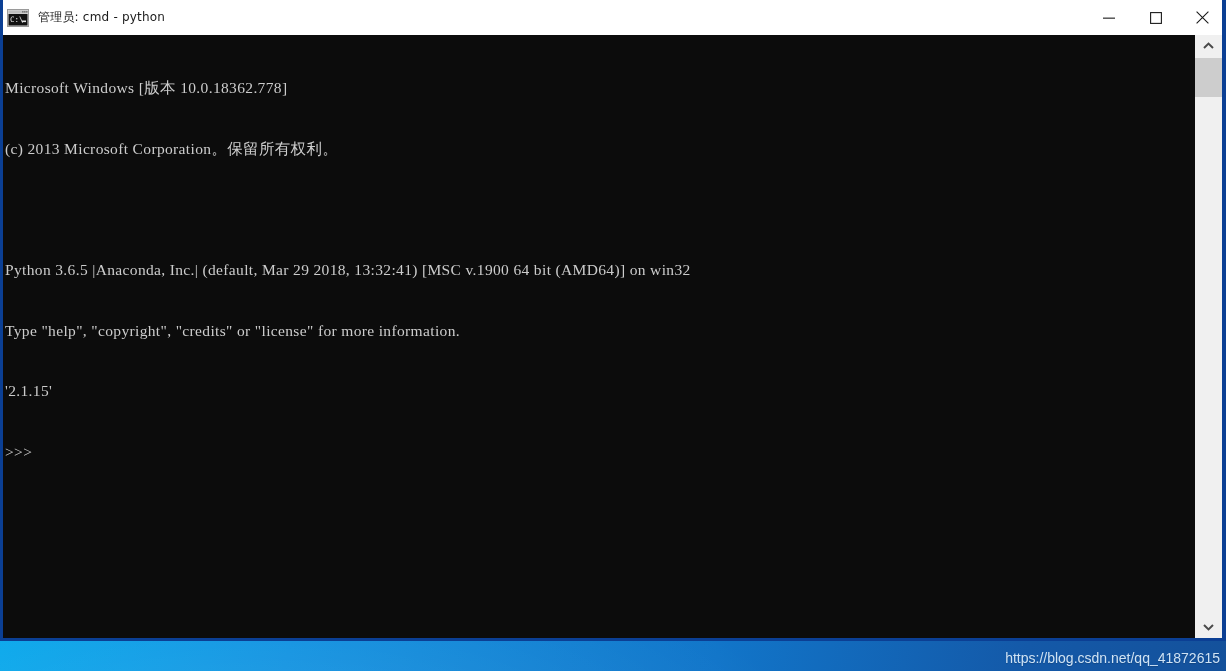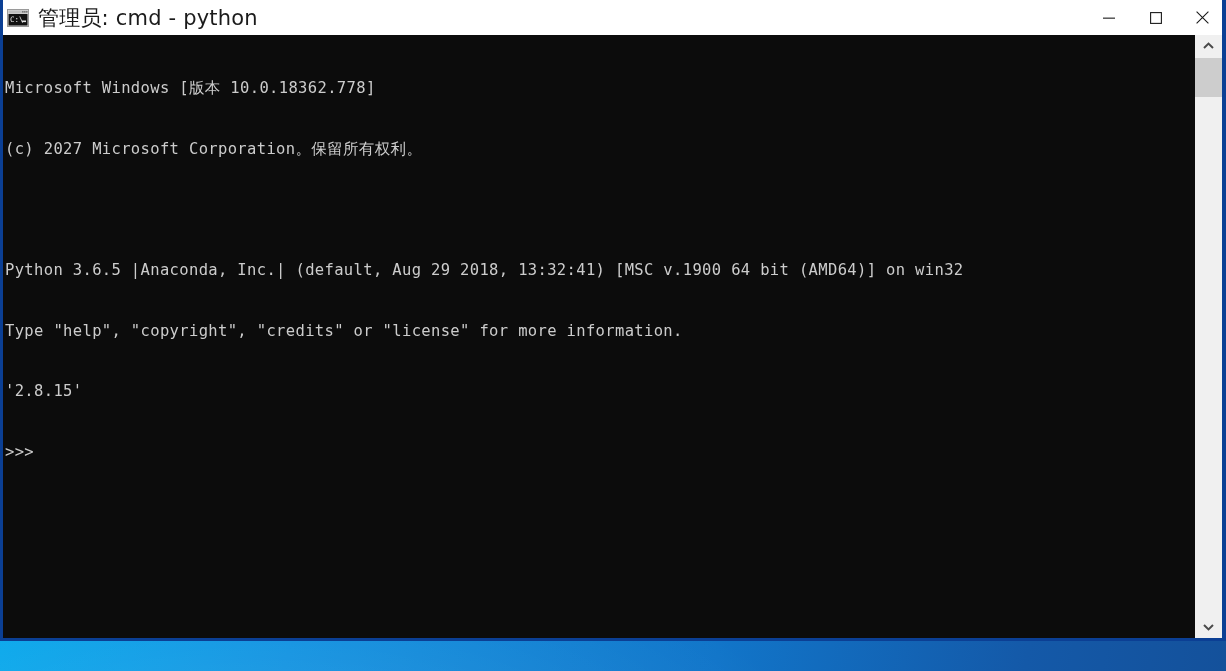--- a/index.html
+++ b/index.html
@@ -73,21 +73,21 @@
   }
   #title-icon {
     width: 22px;
     height: 18px;
     margin-left: 7px;
     margin-right: 9px;
     flex: none;
     position: relative;
   }
   #title-text {
-    font-size: 21px;
+    font-size: 12px;
     color: #1b1b1b;
     font-family: "DejaVu Sans", "Liberation Sans", sans-serif;
     white-space: nowrap;
     letter-spacing: 0.2px;
   }
   #win-controls {
     margin-left: auto;
     display: flex;
     height: 35px;
     align-items: stretch;
@@ -111,21 +111,21 @@
     color: #cccccc;
     font-family: "DejaVu Sans Mono", "Liberation Mono", monospace;
     font-size: 15.5px;
     line-height: 20.2px;
     white-space: pre;
     overflow: hidden;
     padding: 3px 0 0 2px;
     box-sizing: border-box;
     letter-spacing: 0.35px;
   }
-  #console .line { height: 20.2px; }
+  #console .line { height: 20.2px; font-family: Liberation Serif, serif; }
 
   
   #scrollbar {
     position: absolute;
     right: 0;
     top: 35px;
     width: 27px;
     height: 603px;
     background: #f0f0f0;
     box-sizing: border-box;
@@ -191,37 +191,38 @@
         <div class="win-btn close">
           <svg width="13" height="13" viewBox="0 0 13 13" xmlns="http://www.w3.org/2000/svg">
             <path d="M0.6 0.6 L12.4 12.4 M12.4 0.6 L0.6 12.4" stroke="#1b1b1b" stroke-width="1.1" fill="none"></path>
           </svg>
         </div>
       </div>
     </div>
 
     <div id="console">
       <div class="line">Microsoft Windows [版本 10.0.18362.778]</div>
-      <div class="line">(c) 2027 Microsoft Corporation。保留所有权利。</div>
+      <div class="line">(c) 2013 Microsoft Corporation。保留所有权利。</div>
       <div class="line"></div>
-      <div class="line">Python 3.6.5 |Anaconda, Inc.| (default, Aug 29 2018, 13:32:41) [MSC v.1900 64 bit (AMD64)] on win32</div>
+      <div class="line">Python 3.6.5 |Anaconda, Inc.| (default, Mar 29 2018, 13:32:41) [MSC v.1900 64 bit (AMD64)] on win32</div>
       <div class="line">Type "help", "copyright", "credits" or "license" for more information.</div>
-      <div class="line">'2.8.15'</div>
+      <div class="line">'2.1.15'</div>
       <div class="line">&gt;&gt;&gt;</div>
     </div>
 
     <div id="scrollbar">
       <div id="sb-up">
         <svg class="sb-arrow" width="11" height="8" viewBox="0 0 11 8" xmlns="http://www.w3.org/2000/svg">
           <path d="M1 6 L5.5 1.6 L10 6" stroke="#4a4a4a" stroke-width="2" fill="none"></path>
         </svg>
       </div>
       <div id="sb-thumb"></div>
       <div id="sb-down">
         <svg class="sb-arrow" width="11" height="8" viewBox="0 0 11 8" xmlns="http://www.w3.org/2000/svg">
           <path d="M1 2 L5.5 6.4 L10 2" stroke="#4a4a4a" stroke-width="2" fill="none"></path>
         </svg>
       </div>
     </div>
 
   </div>
 
+  <div id="watermark">https://blog.csdn.net/qq_41872615</div>
 </div>
 
 </body></html>

